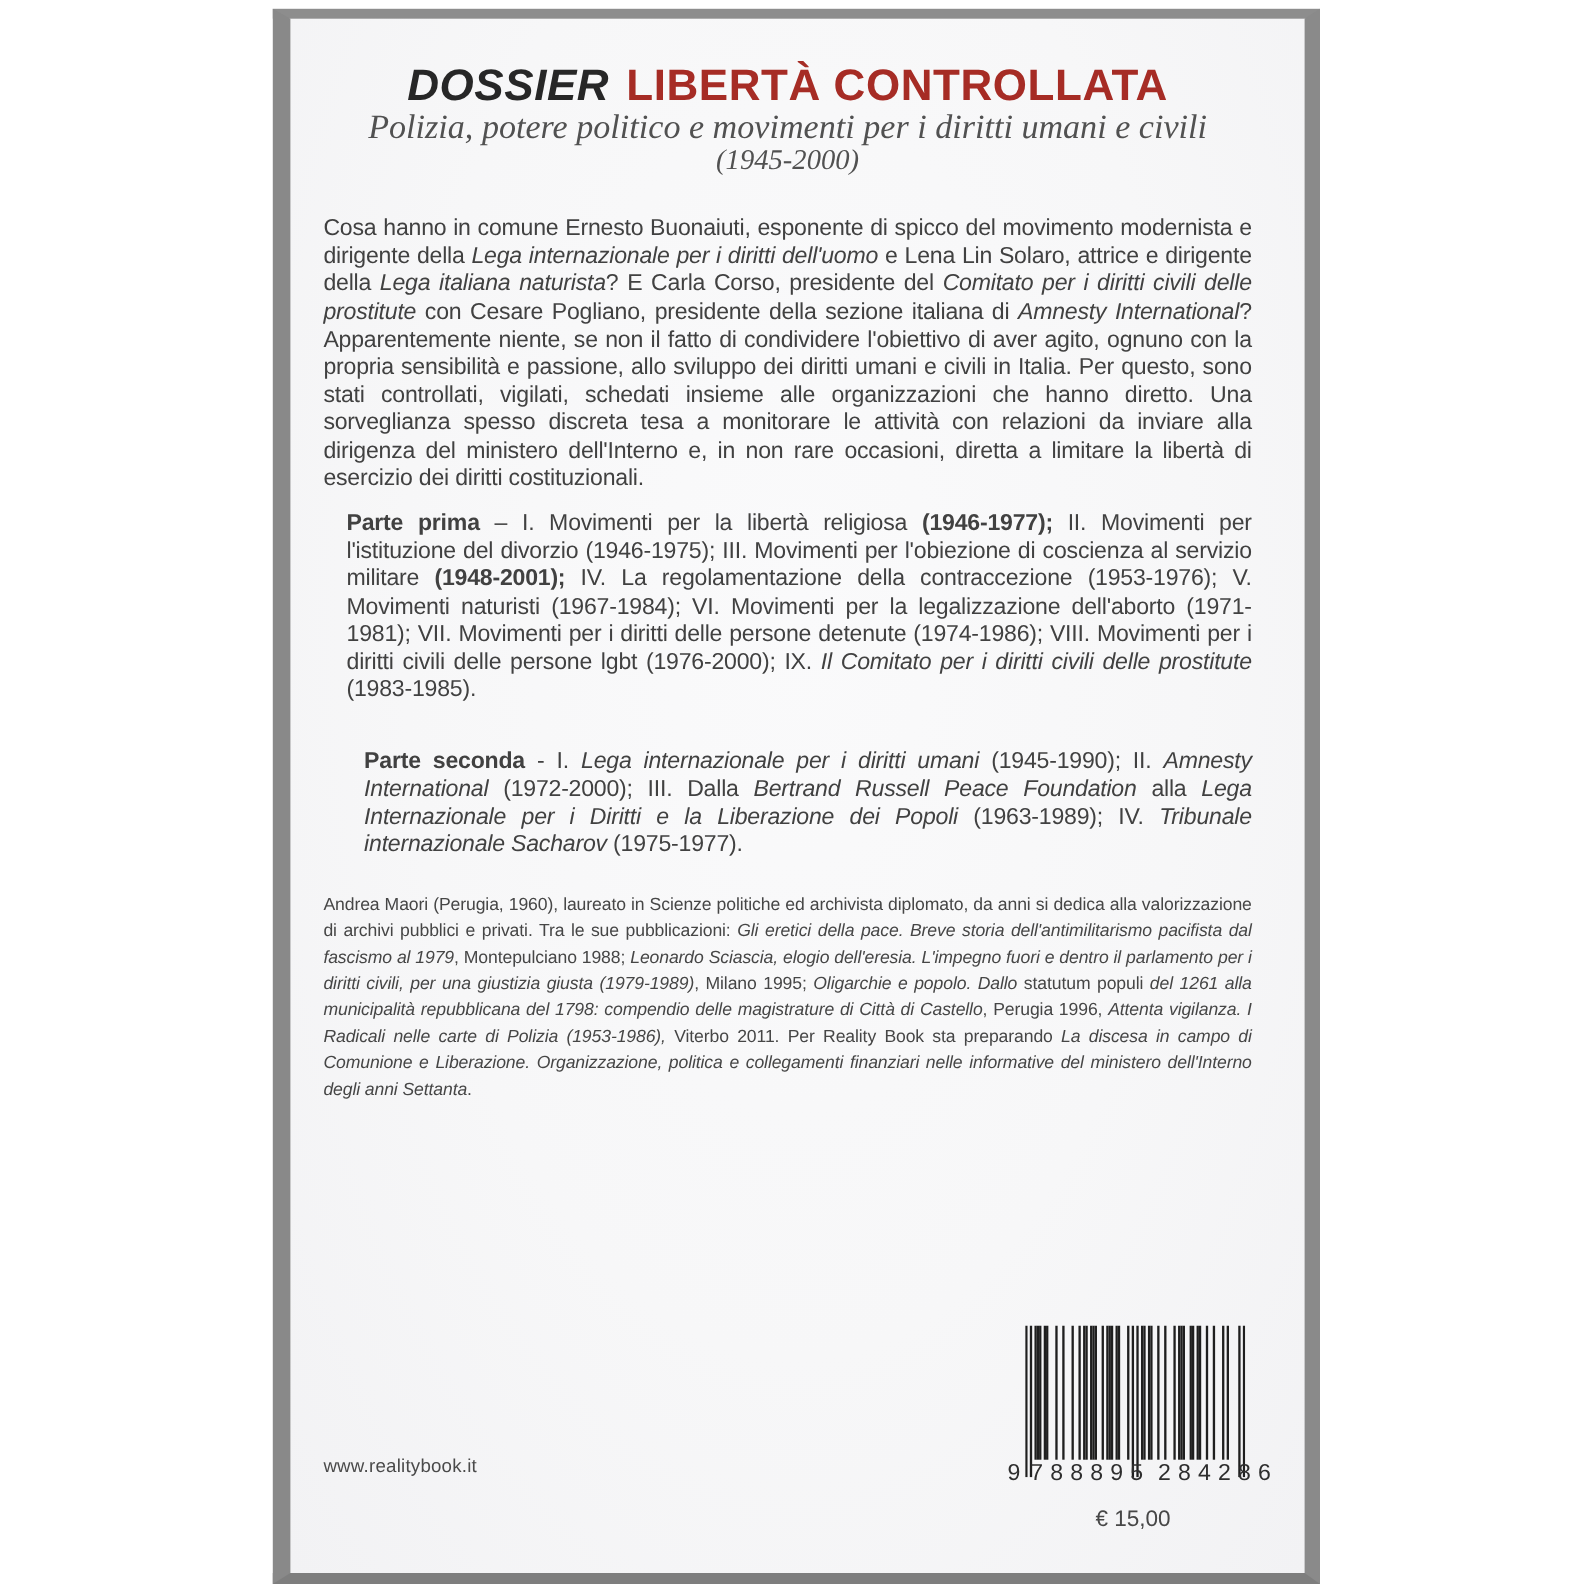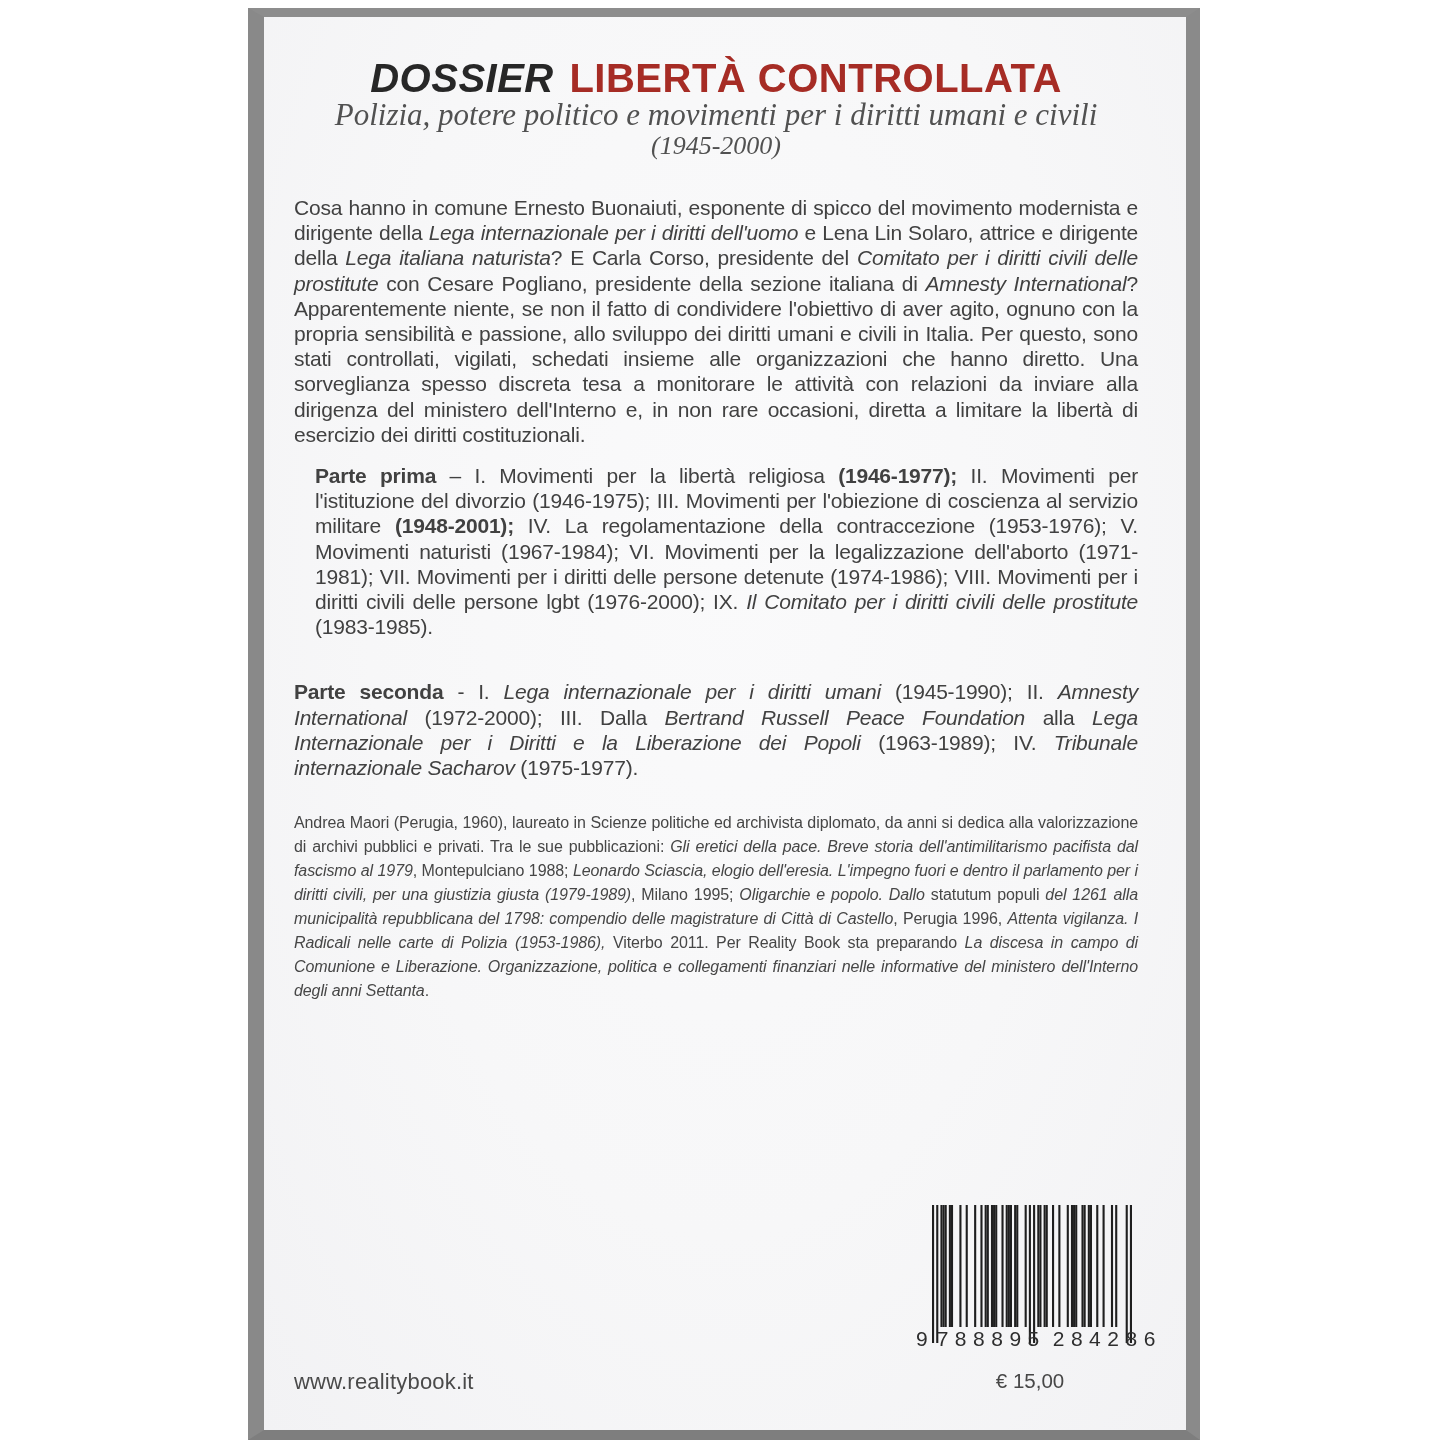--- a/index.html
+++ b/index.html
@@ -15,31 +15,31 @@
   .title-block{text-align:center;padding-top:40px;}
   .title{margin:0;font-size:40px;font-weight:bold;line-height:42px;letter-spacing:0.5px;}
   .title .c-black{color:#272727;font-style:italic;padding-right:4px;}
   .title .c-red{color:#a62c25;}
   .subtitle{font-family:"Liberation Serif",serif;font-style:italic;font-size:31px;line-height:32px;color:#515151;margin:0;}
   .subtitle-years{font-family:"Liberation Serif",serif;font-style:italic;font-size:26px;line-height:30px;color:#515151;margin:0;}
   .body-text{margin-top:34px;font-size:21px;line-height:25.2px;color:#414141;text-align:justify;letter-spacing:-0.2px;}
   .body-text p{margin:0;}
   .section{font-size:21px;line-height:25.2px;color:#414141;text-align:justify;letter-spacing:-0.2px;}
   .section-prima{margin-top:16px;margin-left:21px;}
-  .section-seconda{margin-top:40px;}
+  .section-seconda{margin-top:40px;margin-left:37px;}
   .bio{margin-top:31px;font-size:16px;line-height:24px;color:#464646;text-align:justify;letter-spacing:-0.1px;}
   .i{font-style:italic;}
   .b{font-weight:bold;}
   .bc{position:absolute;left:668px;top:1188px;width:200px;}
   .bc svg{display:block;fill:#1f1f1f;}
   .bc-digits{display:flex;align-items:baseline;margin-top:-16px;font-size:21px;color:#2e2e2e;}
   .bc-digits .d0{margin-left:-16px;margin-right:9px;}
   .bc-digits .dL{letter-spacing:6.5px;margin-right:7px;}
   .bc-digits .dR{letter-spacing:6.5px;}
-  .footer-url{position:absolute;left:30px;top:1352px;font-size:22px;color:#4a4a4a;letter-spacing:0.2px;}
+  .footer-url{position:absolute;left:30px;top:1306px;font-size:17px;color:#4a4a4a;letter-spacing:0.2px;}
   .footer-price{position:absolute;left:766px;top:1352px;transform:translateX(-50%);font-size:20.5px;color:#474747;}
 </style>
 </head>
 <body>
 
 <div class="stage">
   <div class="book">
     <div class="content">
 
       <div class="title-block">

